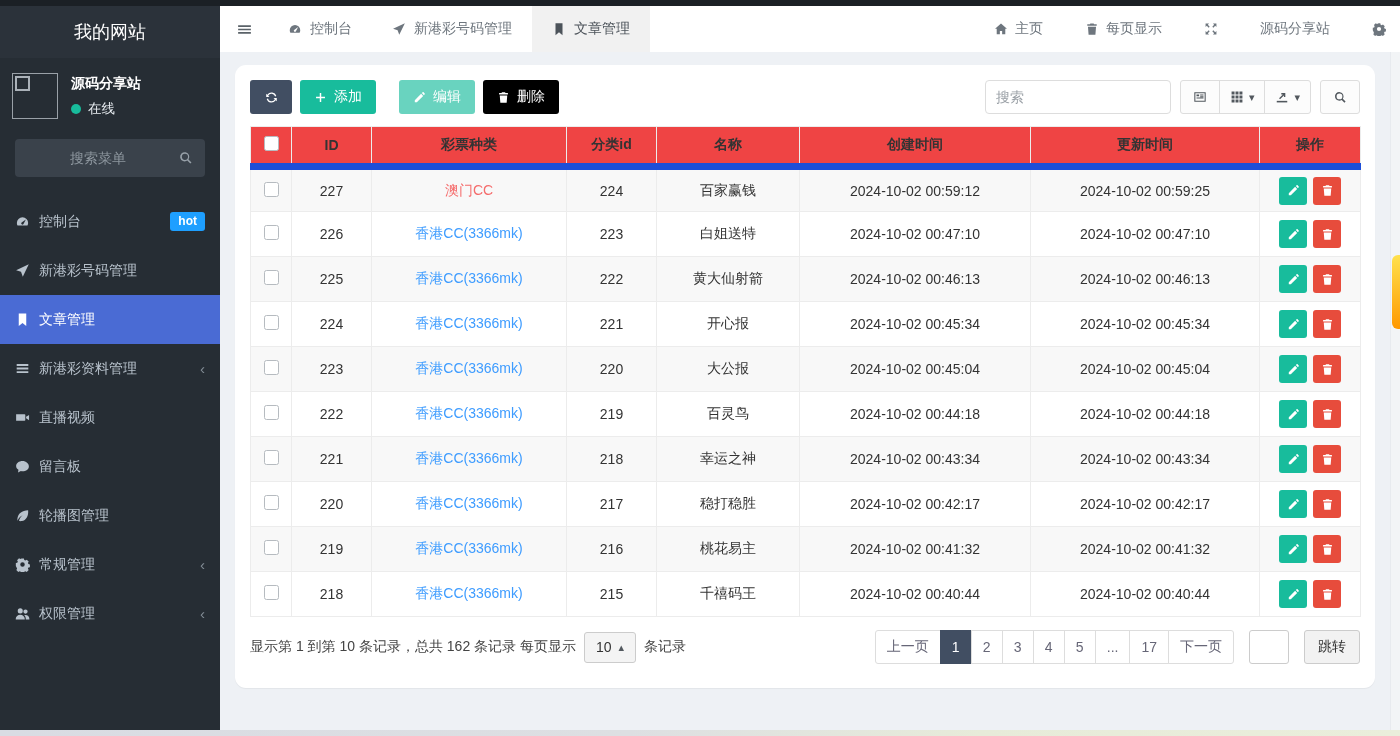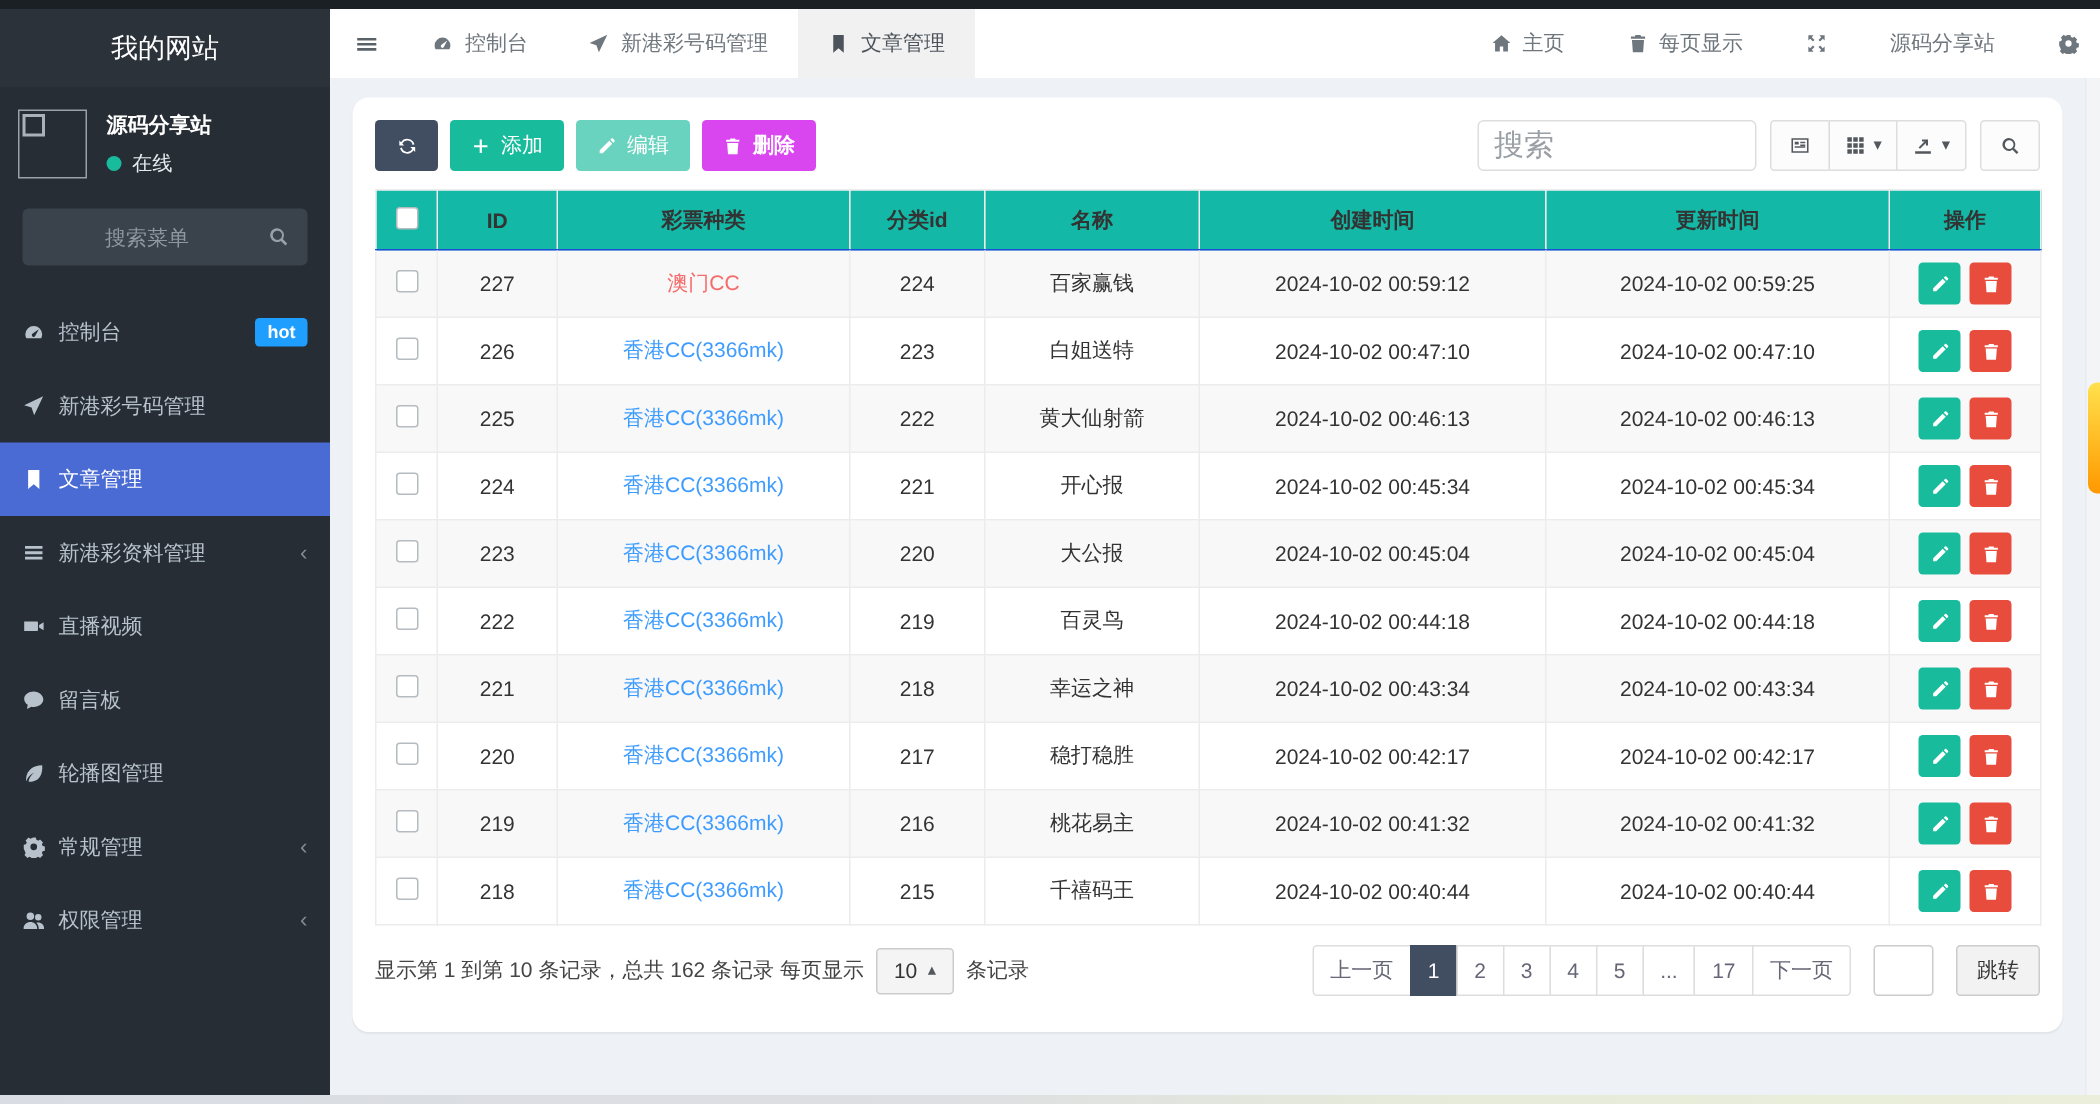--- a/index.html
+++ b/index.html
@@ -64,40 +64,40 @@
   .card { position:absolute; left:235px; top:65px; width:1140px; height:623px; background:#fff;
     border-radius:11px; box-shadow:0 1px 1px rgba(0,0,0,.05); padding:15px; z-index:5; }
 
   
   .toolbar { display:flex; align-items:center; margin-bottom:12px; }
   .btn { height:34px; border:1px solid transparent; border-radius:3px; display:inline-flex; align-items:center;
     justify-content:center; gap:7px; font-size:14px; cursor:pointer; font-family:inherit; padding:0 13px; }
   .btn .icn { font-size:13px; }
   .btn-refresh { width:42px; padding:0; background:#414e62; color:#fff; }
   .btn-add { background:#18bc9c; color:#fff; margin-left:8px; }
-  .btn-edit { background:#69d3bf; color:#fff; margin-left:8px; cursor:default; }
-  .btn-del { background:#d946ef; color:#fff; margin-left:8px; cursor:default;font-weight:bold; }
+  .btn-edit { background:#69d3bf; color:#fff; margin-left:23px; cursor:default; }
+  .btn-del { background:#000000; color:#fff; margin-left:8px; cursor:default; }
   .toolbar-right { margin-left:auto; display:flex; align-items:center; }
   .search-box { width:186px; height:34px; border:1px solid #ddd; border-radius:4px; padding:0 10px;
-    font-size:20px; color:#8b5cf6; outline:none; font-family:inherit; background:#fff; }
+    font-size:14px; color:#8b5cf6; outline:none; font-family:inherit; background:#fff; }
   .search-box::placeholder { color:#9aa0a6; }
   .btn-group { display:flex; margin-left:9px; }
   .tool-btn { height:34px; min-width:40px; padding:0 10px; background:#fcfcfc; border:1px solid #ddd;
     color:#52585e; display:inline-flex; align-items:center; justify-content:center; gap:5px; cursor:pointer; }
   .tool-btn .icn { font-size:14px; }
   .btn-group .tool-btn { margin-left:-1px; }
   .btn-group .tool-btn:first-child { margin-left:0; border-radius:3px 0 0 3px; }
   .btn-group .tool-btn:last-child { border-radius:0 3px 3px 0; }
   .tool-btn.single { margin-left:9px; border-radius:3px; }
   .caret-down, .caret-up { font-size:11px; color:#52585e; line-height:1; }
 
   
   table { width:100%; border-collapse:collapse; table-layout:fixed; }
   th, td { border:1px solid #ececec; text-align:center; vertical-align:middle; }
-  thead th { height:40px; font-weight:bold; color:#333; border-bottom:1px solid #1d4ed8; background:#14b8a6; font-size:14px; }
+  thead th { height:40px; font-weight:bold; color:#333; border-bottom:7px solid #1d4ed8; background:#ef4444; font-size:14px; }
   tbody td { height:45px; color:#333; font-size:14px; }
   tbody tr:nth-child(odd) { background:#f8f8f8; }
   input[type=checkbox] { width:15px; height:15px; accent-color:#fff; border:1px solid #b6bbc0; appearance:none;
     border-radius:2.5px; background:#fff; cursor:pointer; display:inline-block; }
   .cat-link { cursor:pointer; text-decoration:none; }
   .mini-btn { width:28px; height:28px; border:none; border-radius:3px; display:inline-flex; align-items:center;
     justify-content:center; color:#fff; cursor:pointer; font-size:13px; vertical-align:middle; }
   .mini-btn + .mini-btn { margin-left:6px; }
   .mini-edit { background:#18bc9c; }
   .mini-del { background:#e74c3c; }

